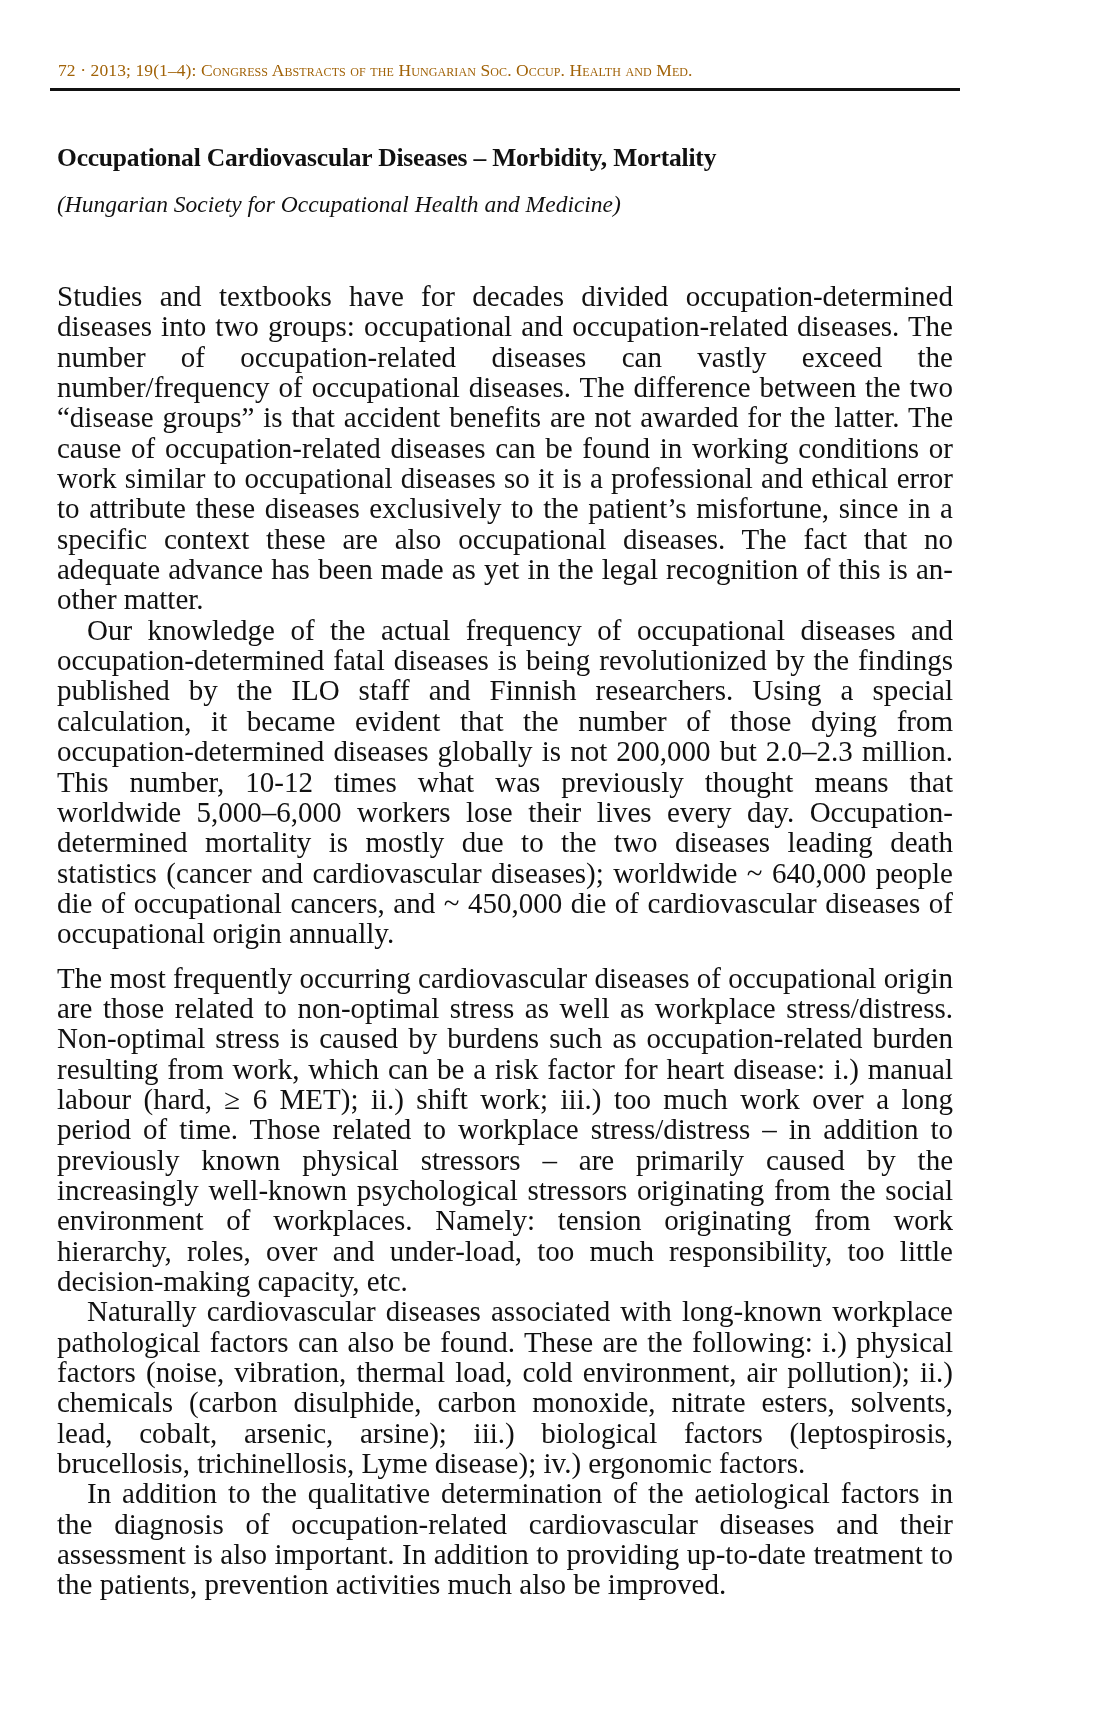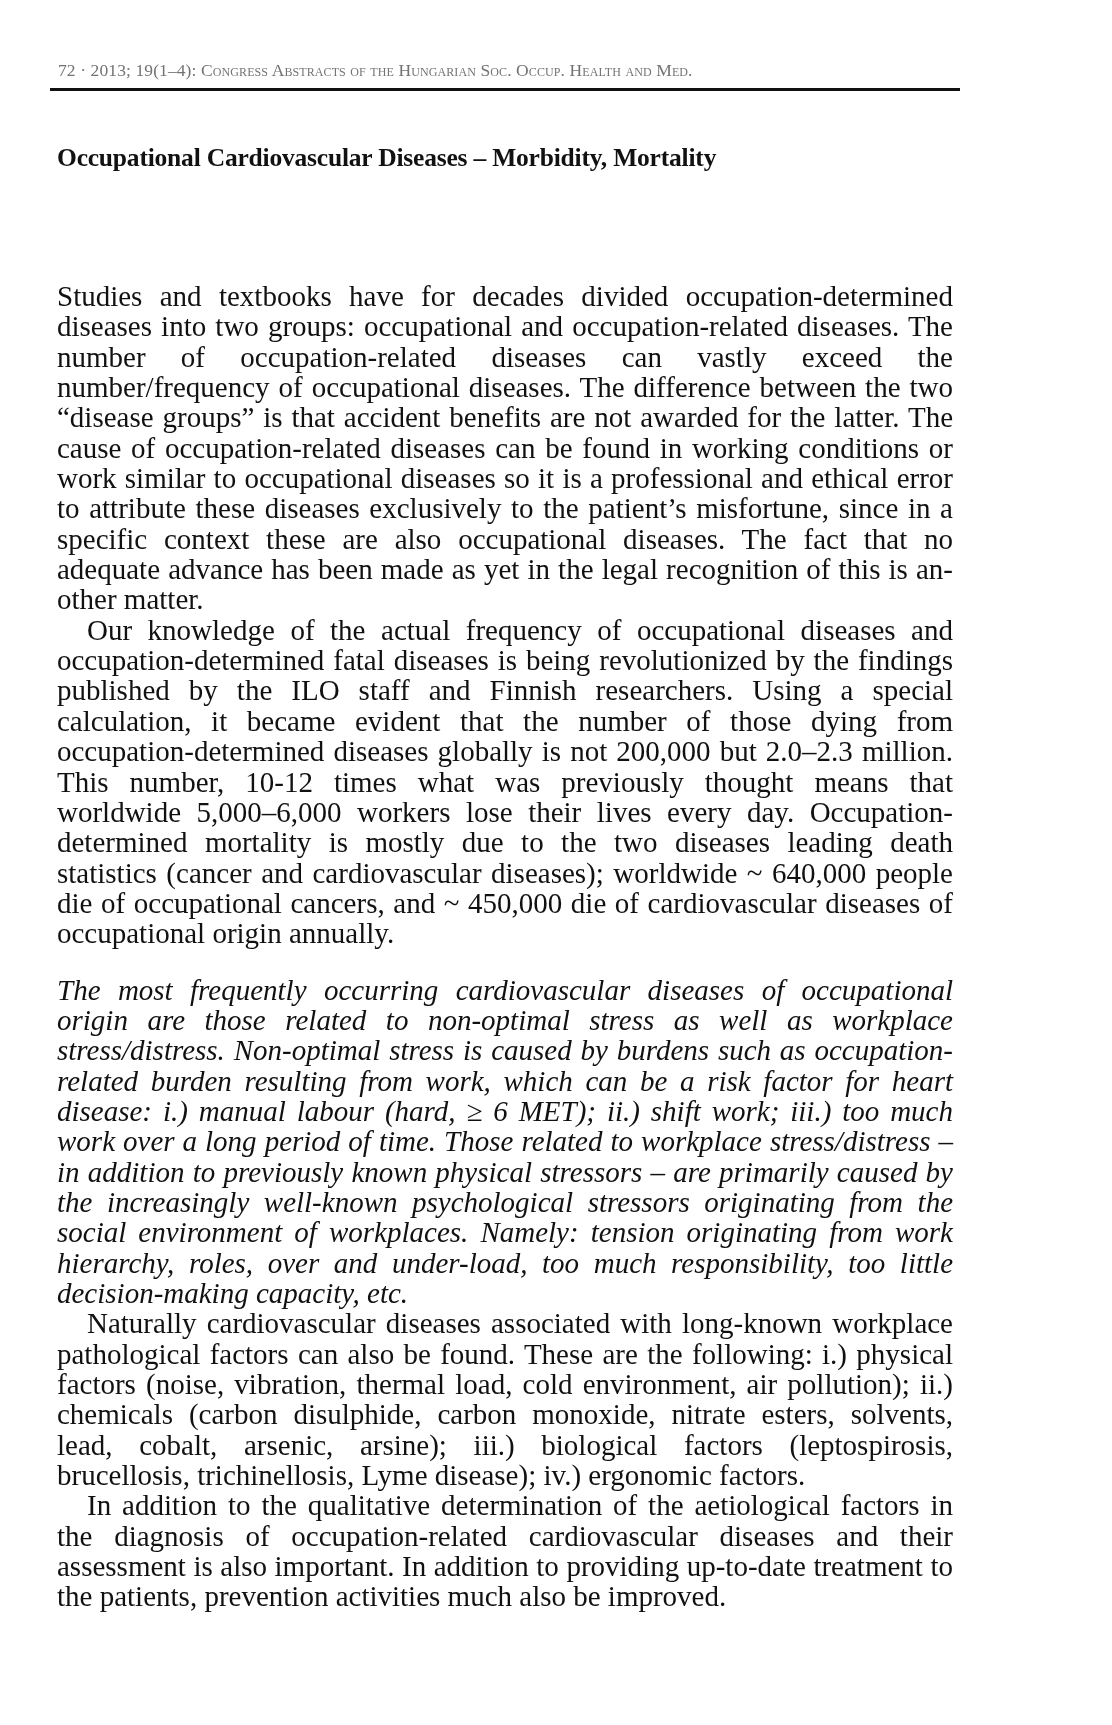--- a/index.html
+++ b/index.html
@@ -2,54 +2,55 @@
 <html><head>
 <meta charset="utf-8">
 <style>
   html, body { margin: 0; padding: 0; background: #ffffff; }
   body {
     width: 1112px; height: 1725px; position: relative; overflow: hidden;
     font-family: "Liberation Serif", "DejaVu Serif", serif; color: #111;
   }
   .running-header {
     position: absolute; left: 58px; top: 60px; width: 900px;
-    font-size: 17.5px; letter-spacing: 0.1px; color: #737373;
+    font-size: 17.5px; letter-spacing: 0.1px; color: #a16207;
   }
   .running-header .sc { font-variant: small-caps; }
   .header-rule {
     position: absolute; left: 50px; top: 88px; width: 910px; height: 3px; background: #111;
   }
   .article-title {
     position: absolute; left: 57px; top: 143px; width: 900px;
     font-size: 25.5px; font-weight: bold; letter-spacing: -0.2px; margin: 0; font-family: Liberation Serif, serif;
   }
   .byline {
     position: absolute; left: 57px; top: 189px; width: 900px;
     font-size: 23.5px; font-style: italic; line-height: 30.5px;
   }
   .body-text {
     position: absolute; left: 57px; top: 281px; width: 896px;
     font-size: 29px; line-height: 30.35px; text-align: justify;
     hyphens: manual;
   }
   .body-text p { margin: 0; }
   .body-text p.indent { text-indent: 30px; }
-  .body-text p.gap { margin-top: 26px; font-style: italic; }
+  .body-text p.gap { margin-top: 14px; }
 </style>
 </head>
 <body>
 
 <div class="running-header">
   <span>72</span><span> · </span><span>2013; 19(1–4): </span><span class="sc">Congress Abstracts of the Hungarian Soc. Occup. Health and Med.</span>
 </div>
 <div class="header-rule"></div>
 
 <h1 class="article-title">Occupational Cardiovascular Diseases – Morbidity, Mortality</h1>
 
 <div class="byline">
+  <div>(Hungarian Society for Occupational Health and Medicine)</div>
 </div>
 
 <div class="body-text">
   <p>Studies and textbooks have for decades divided occupation-determined diseases into two groups: occupational and occupation-related diseases. The number of oc­cupation-related diseases can vastly exceed the number/frequency of occupational diseases. The difference between the two “disease groups” is that accident benefits are not awarded for the latter. The cause of occupation-related diseases can be found in working conditions or work similar to occupational diseases so it is a pro­fessional and ethical error to attribute these diseases exclusively to the patient’s mis­fortune, since in a specific context these are also occupational diseases. The fact that no adequate advance has been made as yet in the legal recognition of this is an­other matter.</p>
   <p class="indent">Our knowledge of the actual frequency of occupational diseases and occupation-determined fatal diseases is being revolutionized by the findings published by the ILO staff and Finnish researchers. Using a special calculation, it became evident that the number of those dying from occupation-determined diseases globally is not 200,000 but 2.0–2.3 million. This number, 10-12 times what was previously thought means that worldwide 5,000–6,000 workers lose their lives every day. Occupation-determined mortality is mostly due to the two diseases leading death statistics (cancer and cardiovascular diseases); worldwide ~ 640,000 people die of occupational cancers, and ~ 450,000 die of cardiovascular diseases of occupational origin annually.</p>
   <p class="gap">The most frequently occurring cardiovascular diseases of occupational origin are those related to non-optimal stress as well as workplace stress/distress. Non-optimal stress is caused by burdens such as occupation-related burden resulting from work, which can be a risk factor for heart disease: i.) manual labour (hard, ≥ 6 MET); ii.) shift work; iii.) too much work over a long period of time. Those related to work­place stress/distress – in addition to previously known physical stressors – are pri­marily caused by the increasingly well-known psychological stressors originating from the social environment of workplaces. Namely: tension originating from work hierarchy, roles, over and under-load, too much responsibility, too little decision-making capacity, etc.</p>
   <p class="indent">Naturally cardiovascular diseases associated with long-known workplace patho­logical factors can also be found. These are the following: i.) physical factors (noise, vibration, thermal load, cold environment, air pollution); ii.) chemicals (car­bon disulphide, carbon monoxide, nitrate esters, solvents, lead, cobalt, arsenic, ar­sine); iii.) biological factors (leptospirosis, brucellosis, trichinellosis, Lyme disease); iv.) ergonomic factors.</p>
   <p class="indent">In addition to the qualitative determination of the aetiological factors in the diag­nosis of occupation-related cardiovascular diseases and their assessment is also im­portant. In addition to providing up-to-date treatment to the patients, prevention ac­tivities much also be improved.</p>
 </div>
 

